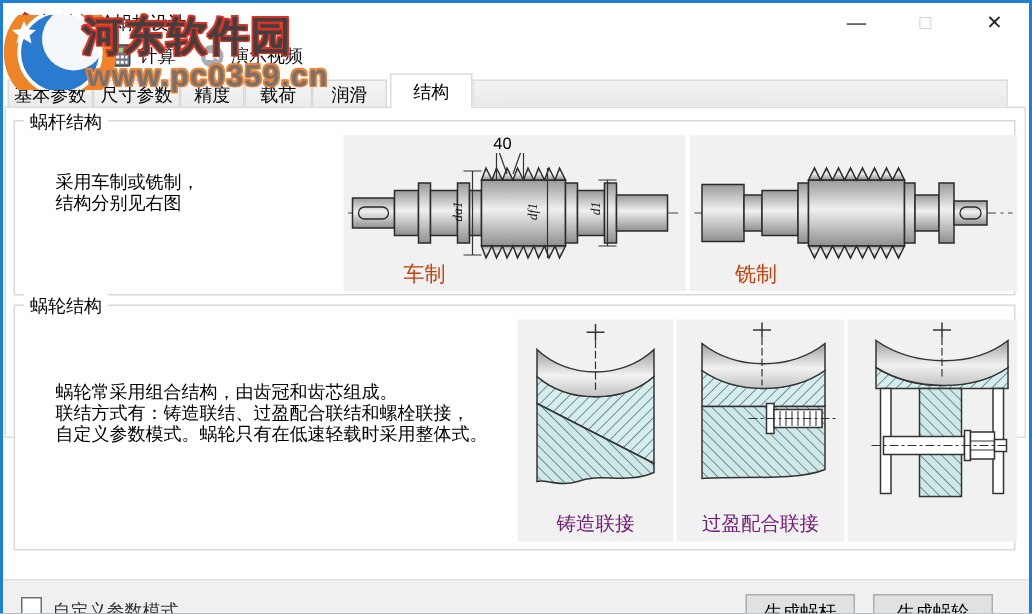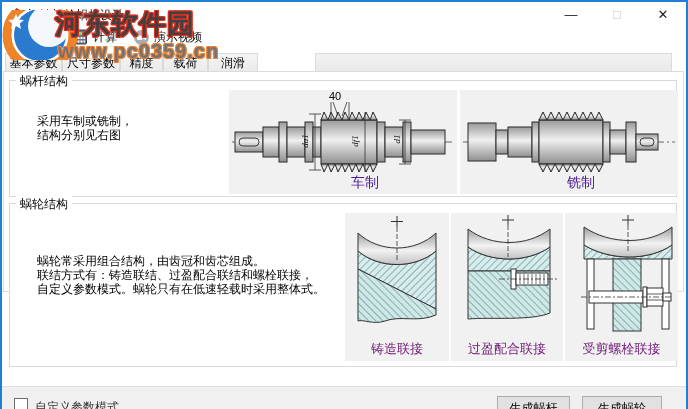--- a/index.html
+++ b/index.html
@@ -30,21 +30,21 @@
   .tab-filler{ position:absolute; top:53px; height:18px; left:315px; width:357px;
         background:linear-gradient(#f2f2f2,#e9e9e9); border:1px solid #dcdcdc; border-bottom:none; z-index:1; }
   
   .page{ position:absolute; left:3px; top:71px; width:681px; height:221px; background:#fff;
          border:1px solid #dcdcdc; z-index:3; }
   .gb{ position:absolute; border:1px solid #d9d9d9; background:#fff; }
   .gb-label{ position:absolute; top:-8px; left:6px; background:#fff; padding:0 4px; font-size:12px; color:#000; }
   .desc-line{ font-size:12px; line-height:14px; color:#000; white-space:nowrap; }
   .pic{ position:absolute; background:#f1f1f1; }
   .pic svg{ display:block; }
-  .shaft-label{ position:absolute; font-size:14px; color:#4c1d95; text-align:right; }
+  .shaft-label{ position:absolute; font-size:14px; color:#c2410c; text-align:left; }
   .dim-top{ position:absolute; font-size:11px; color:#000; text-align:center; }
   .dim-rot{ position:absolute; font:italic 9px "Liberation Serif","DejaVu Serif",serif; color:#111;
             transform:rotate(-90deg); width:20px; text-align:center; }
   .joint-label{ position:absolute; left:0; right:0; bottom:3px; text-align:center;
                 font-size:13px; color:#701a75; white-space:nowrap; }
   
   .footer{ position:absolute; left:2px; right:2px; top:370px; height:37px; background:#f0f0f0;
            border-top:1px solid #dfdfdf;margin-top:16px; }
   .checkbox{ position:absolute; left:12px; top:11px; width:14px; height:14px; background:#fff;
              border:1px solid #6e6e6e; }
@@ -113,20 +113,21 @@
       </svg>
       <span class="tool-label">演示视频</span>
     </div>
   </div>
 
   <div class="tab" style="left:5px;width:57px">基本参数</div>
   <div class="tab" style="left:62px;width:58px">尺寸参数</div>
   <div class="tab" style="left:120px;width:43px">精度</div>
   <div class="tab" style="left:163px;width:45px">载荷</div>
   <div class="tab" style="left:208px;width:50px">润滑</div>
+  <div class="tab active" style="left:260px;width:55px">结构</div>
   <div class="tab-filler"></div>
 
   <div class="page">
 
     <div class="gb" style="left:5px;top:8px;width:668px;height:117px">
       <span class="gb-label">蜗杆结构</span>
       <div style="position:absolute;left:27px;top:33px">
         <div class="desc-line">采用车制或铣制，</div>
         <div class="desc-line">结构分别见右图</div>
       </div>
@@ -311,21 +312,20 @@
             <rect x="82" y="75" width="16" height="18" fill="#fff" stroke="#333" stroke-width="1"></rect>
             <line x1="82" y1="81" x2="98" y2="81" stroke="#333" stroke-width="0.8"></line>
             <line x1="82" y1="87" x2="98" y2="87" stroke="#333" stroke-width="0.8"></line>
             <rect x="98" y="80" width="8" height="8" fill="#fff" stroke="#333" stroke-width="1"></rect>
             <line x1="16" y1="84" x2="108" y2="84" stroke="#333" stroke-width="0.8" stroke-dasharray="6 2 2 2"></line>
           </g>
           <line x1="63" y1="2" x2="63" y2="12" stroke="#333" stroke-width="1"></line>
           <line x1="57" y1="7" x2="69" y2="7" stroke="#333" stroke-width="1"></line>
           <line x1="63" y1="12" x2="63" y2="40" stroke="#333" stroke-width="0.8" stroke-dasharray="5 2"></line>
         </svg>
-        <div class="joint-label">受剪螺栓联接</div>
       </div>
     </div>
   </div>
 
   <div class="footer">
     <div class="checkbox"></div>
     <span class="checkbox-label">自定义参数模式</span>
     <div class="btn btn-worm">生成蜗杆</div>
     <div class="btn btn-wheel">生成蜗轮</div>
   </div>

